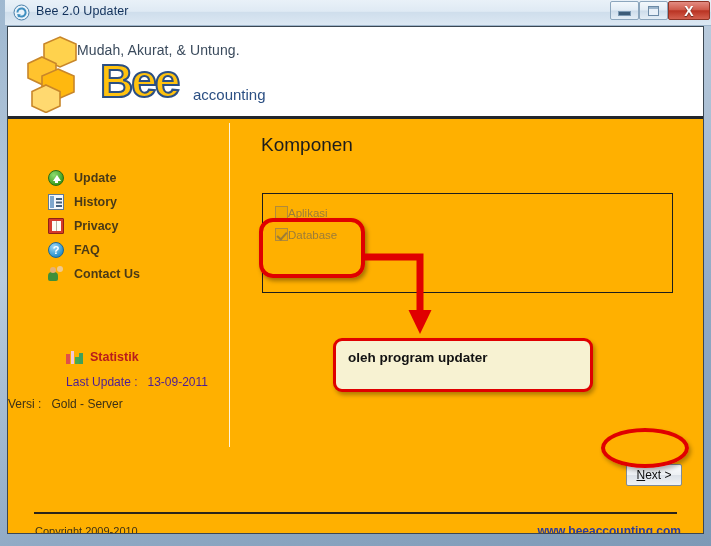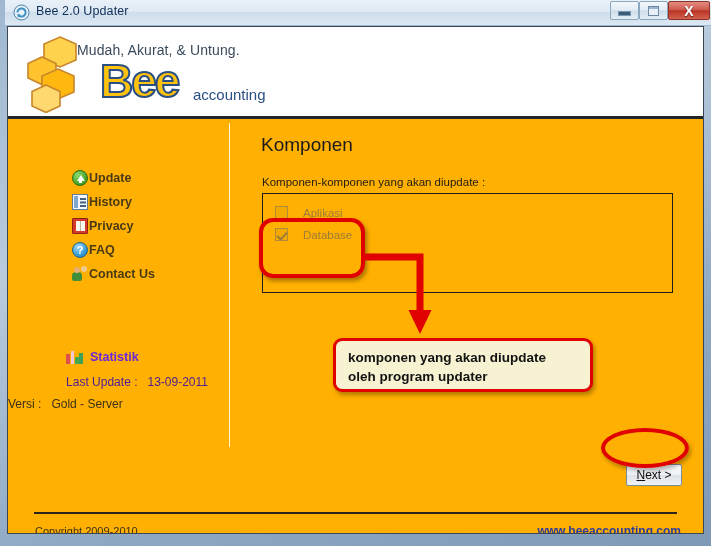--- a/index.html
+++ b/index.html
@@ -173,25 +173,25 @@
   }
   #sidebar-divider {
     position: absolute;
     left: 221px; top: 4px;
     width: 1px;
     height: 324px;
     background: #fff4d8;
   }
   .nav-item {
     position: absolute;
-    left: 64px;
+    left: 40px;
     height: 22px;
     display: flex;
     align-items: center;
-    gap: 1px;
+    gap: 10px;
     cursor: pointer;
     white-space: nowrap;
   }
   .nav-label {
     font-size: 12.5px;
     font-weight: bold;
     color: #4a3a17;
   }
   .nav-ico {
     width: 16px; height: 16px;
@@ -298,21 +298,21 @@
   #stat-row {
     position: absolute;
     left: 58px; top: 231px;
     display: flex;
     align-items: center;
     gap: 8px;
   }
   #stat-label {
     font-size: 12.5px;
     font-weight: bold;
-    color: #6d28d9;
+    color: #b91c1c;
   }
   .ico-stat {
     width: 16px; height: 14px;
     position: relative;
   }
   .ico-stat i {
     position: absolute;
     bottom: 0;
     width: 3.5px;
     display: block;
@@ -368,21 +368,21 @@
     height: 100px;
     box-sizing: border-box;
     border: 1px solid #1d1d1d;
     background: transparent;
   }
   .chk-row {
     position: absolute;
     left: 12px;
     display: flex;
     align-items: center;
-    gap: 15px;
+    gap: 0;
   }
   .chk-box {
     width: 13px; height: 13px;
     box-sizing: border-box;
     border: 1px solid #b18a3c;
     background: #f2a900;
     position: relative;
     flex: 0 0 13px;
   }
   .chk-box.checked::after {
@@ -589,21 +589,20 @@
         <div id="versi">
           <span>Versi :</span>
           &nbsp;
           <span>Gold - Server</span>
         </div>
       </div>
       <div id="sidebar-divider"></div>
 
       <div id="content">
         <div id="page-title">Komponen</div>
-        <div id="content-desc">Komponen-komponen yang akan diupdate :</div>
 
         <div id="component-panel">
           <div class="chk-row" style="top:12px">
             <span class="chk-box"></span>
             <span class="chk-label">Aplikasi</span>
           </div>
           <div class="chk-row" style="top:34px">
             <span class="chk-box checked"></span>
             <span class="chk-label">Database</span>
           </div>
@@ -626,19 +625,18 @@
   <div id="anno-highlight"></div>
 
   <svg id="anno-elbow" viewBox="0 0 85 84">
     <g filter="none">
       <path d="M0 7 H57 V62" fill="none" stroke="#E00000" stroke-width="7" stroke-linecap="square"></path>
       <path d="M45.5 60 L57 84 L68.5 60 Z" fill="#E00000"></path>
     </g>
   </svg>
 
   <div id="anno-callout">
-    <div class="callout-line">komponen yang akan diupdate</div>
     <div class="callout-line">oleh program updater</div>
   </div>
 
   <div id="anno-ellipse"></div>
 
 </div>
 
 </body></html>

